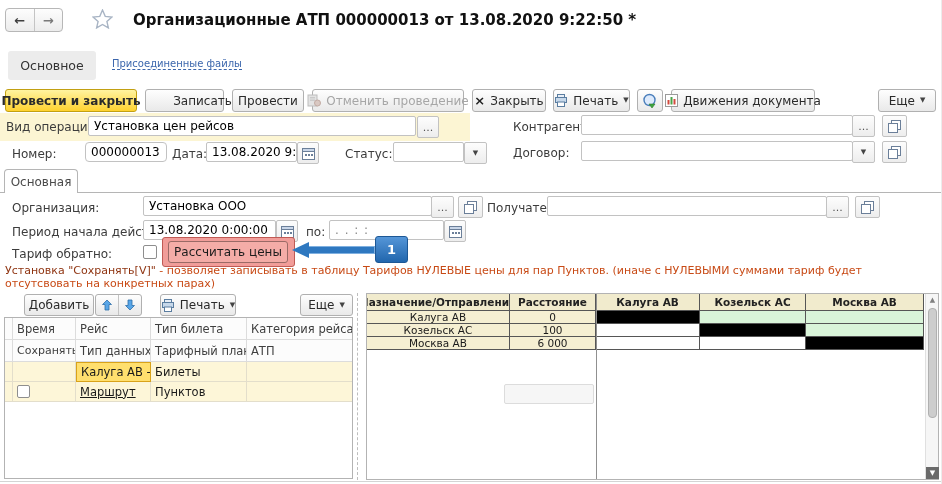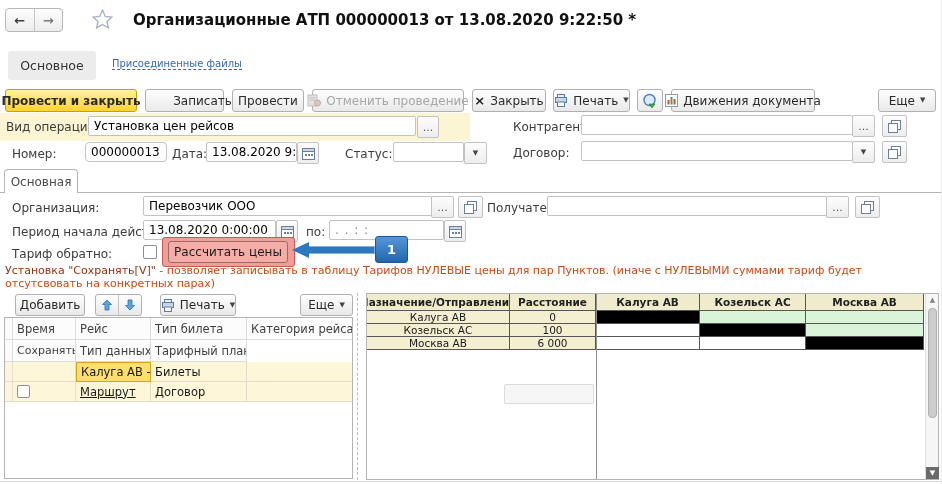--- a/index.html
+++ b/index.html
@@ -233,21 +233,21 @@
       </span>
   </div>
 
   <div class="tab2">
       <span>Основная</span>
     </div>
   <div class="hline"></div>
 
   <div class="lbl" style="left:12px;top:201px;">Организация:</div>
   <div class="inp" style="left:143px;top:196px;width:289px;">
-      <span>Перевозчик ООО</span>
+      <span>Установка ООО</span>
     </div>
   <div class="sq" style="left:431px;top:196px;width:23px;">...</div>
   <div class="sq" style="left:458px;top:196px;width:25px;">
     <span class="icon">
         <svg width="13" height="13" viewBox="0 0 13 13">
           <rect x="3.5" y="0.5" width="9" height="9" fill="#fff" stroke="#6b7f99"></rect>
           <rect x="0.5" y="3.5" width="9" height="9" fill="#fff" stroke="#6b7f99"></rect>
         </svg>
       </span>
   </div>
@@ -303,21 +303,21 @@
       <span>Рассчитать цены</span>
     </div>
   <div class="arrow-shaft"></div>
   <div class="arrow-head"></div>
   <div class="badge">
       <span>1</span>
     </div>
 
   <div class="warn"><span class="w1">Установка "Сохранять[V]"</span><span class="w2"> - позволяет записывать в таблицу Тарифов НУЛЕВЫЕ цены для пар Пунктов. (иначе с НУЛЕВЫМИ суммами тариф будет отсутсвовать на конкретных парах)</span></div>
 
-  <div class="btn small" style="left:15px;top:294px;width:70px;">
+  <div class="btn small" style="left:24px;top:294px;width:70px;">
       <span class="cap">Добавить</span>
     </div>
   <div class="abs" style="left:95px;top:294px;width:47px;height:22px;border:1px solid #b0b0b0;border-radius:3px;background:linear-gradient(#fefefe,#e9e9e9);display:flex;">
     <div style="flex:1;display:flex;align-items:center;justify-content:center;">
       <span class="icon">
           <svg width="12" height="12" viewBox="0 0 12 12">
             <path d="M6 1 L10.5 5.5 H8 V11 H4 V5.5 H1.5 Z" fill="#58a6e8" stroke="#2f6ea8" stroke-width="0.8"></path>
           </svg>
         </span>
     </div>
@@ -350,33 +350,34 @@
     <div class="tc" style="left:0;top:0;width:8px;padding:0;"></div>
     <div class="tc" style="left:8px;top:0;width:63px;">Время</div>
     <div class="tc" style="left:71px;top:0;width:75px;">Рейс</div>
     <div class="tc" style="left:146px;top:0;width:96px;">Тип билета</div>
     <div class="tc" style="left:242px;top:0;width:105px;border-right:none;">Категория рейса</div>
 
     <div class="tc" style="left:0;top:22px;width:8px;padding:0;"></div>
     <div class="tc" style="left:8px;top:22px;width:63px;font-size:11px;">Сохранять</div>
     <div class="tc" style="left:71px;top:22px;width:75px;">Тип данных</div>
     <div class="tc" style="left:146px;top:22px;width:96px;">Тарифный план</div>
+    <div class="tc" style="left:242px;top:22px;width:105px;border-right:none;">АТП</div>
 
     <div class="td" style="left:0;top:44px;width:8px;padding:0;"></div>
     <div class="td" style="left:8px;top:44px;width:63px;"></div>
     <div class="td sel" style="left:71px;top:44px;width:75px;">Калуга АВ - ...</div>
     <div class="td" style="left:146px;top:44px;width:96px;">Билеты</div>
     <div class="td" style="left:242px;top:44px;width:105px;border-right:none;"></div>
 
     <div class="td" style="left:0;top:64px;width:8px;padding:0;"></div>
     <div class="td" style="left:8px;top:64px;width:63px;">
       <span class="cb" style="position:static;width:13px;height:13px;"></span>
     </div>
     <div class="td" style="left:71px;top:64px;width:75px;text-decoration:underline;">Маршрут</div>
-    <div class="td" style="left:146px;top:64px;width:96px;">Договор</div>
+    <div class="td" style="left:146px;top:64px;width:96px;">Пунктов</div>
     <div class="td" style="left:242px;top:64px;width:105px;border-right:none;"></div>
   </div>
 
   <div class="splitter"></div>
 
   <div class="panel" style="left:366px;top:293px;width:573px;height:187px;">
 
     <div class="mx-h" style="left:0;top:0;width:143px;">Назначение/Отправление</div>
     <div class="mx-h" style="left:143px;top:0;width:86px;">Расстояние</div>
     <div class="mx-h" style="left:229px;top:0;width:104px;">Калуга АВ</div>

